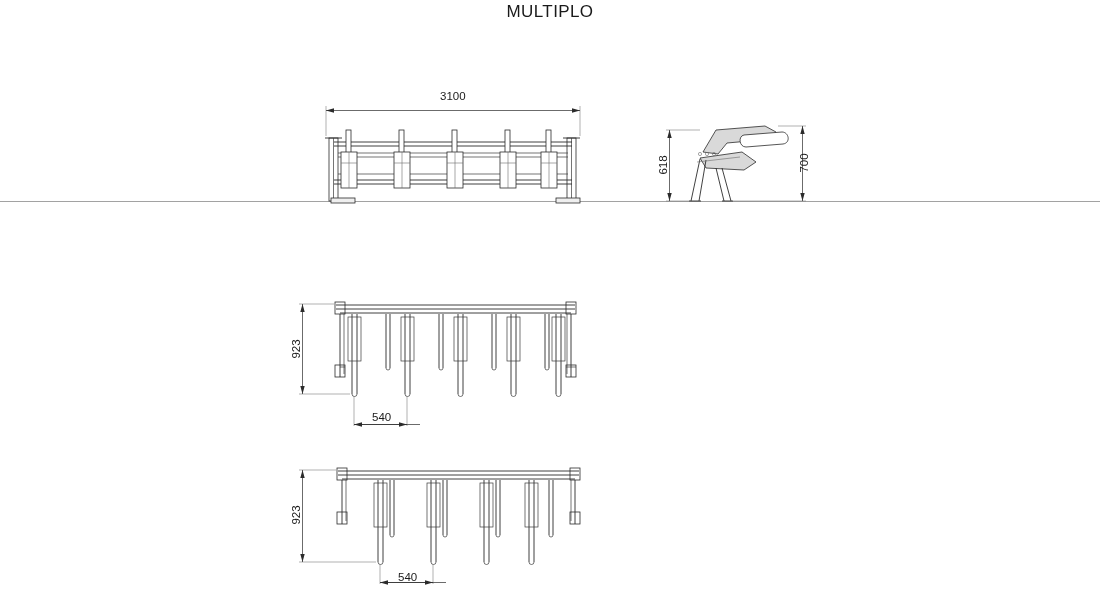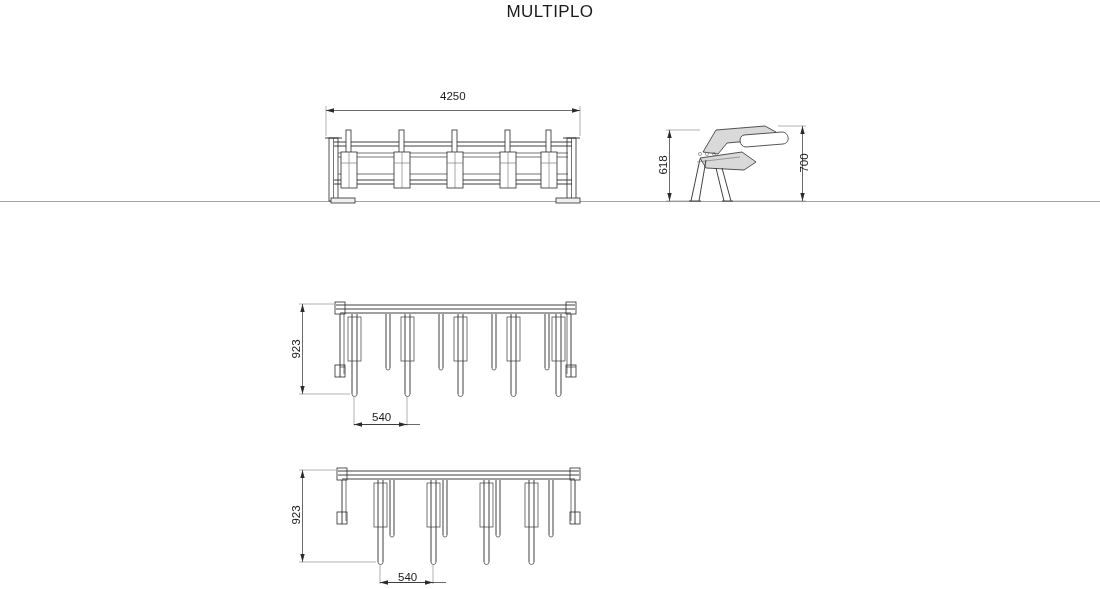--- a/index.html
+++ b/index.html
@@ -300,21 +300,21 @@
 
       <g>
         <line class="extline" x1="380" y1="562" x2="380" y2="582"></line>
         <line class="extline" x1="433" y1="562" x2="433" y2="582"></line>
         <line class="dimline" x1="380" y1="580.5" x2="446" y2="580.5" marker-start="url(#arrR)"></line>
         <line class="dimline" x1="380" y1="580.5" x2="433" y2="580.5" marker-end="url(#arrL)"></line>
       </g>
     </g>
   </svg>
 
-  <div class="dim-label" style="left:440px; top:88px;">4250</div>
+  <div class="dim-label" style="left:440px; top:88px;">3100</div>
 
   <div class="dim-label vert" style="left:643px; top:157px; width:40px; text-align:center;">618</div>
 
   <div class="dim-label vert" style="left:784px; top:155px; width:40px; text-align:center;">700</div>
 
   <div class="dim-label vert" style="left:276px; top:341px; width:40px; text-align:center;">923</div>
 
   <div class="dim-label" style="left:372px; top:409px;">540</div>
 
   <div class="dim-label vert" style="left:276px; top:507px; width:40px; text-align:center;">923</div>

